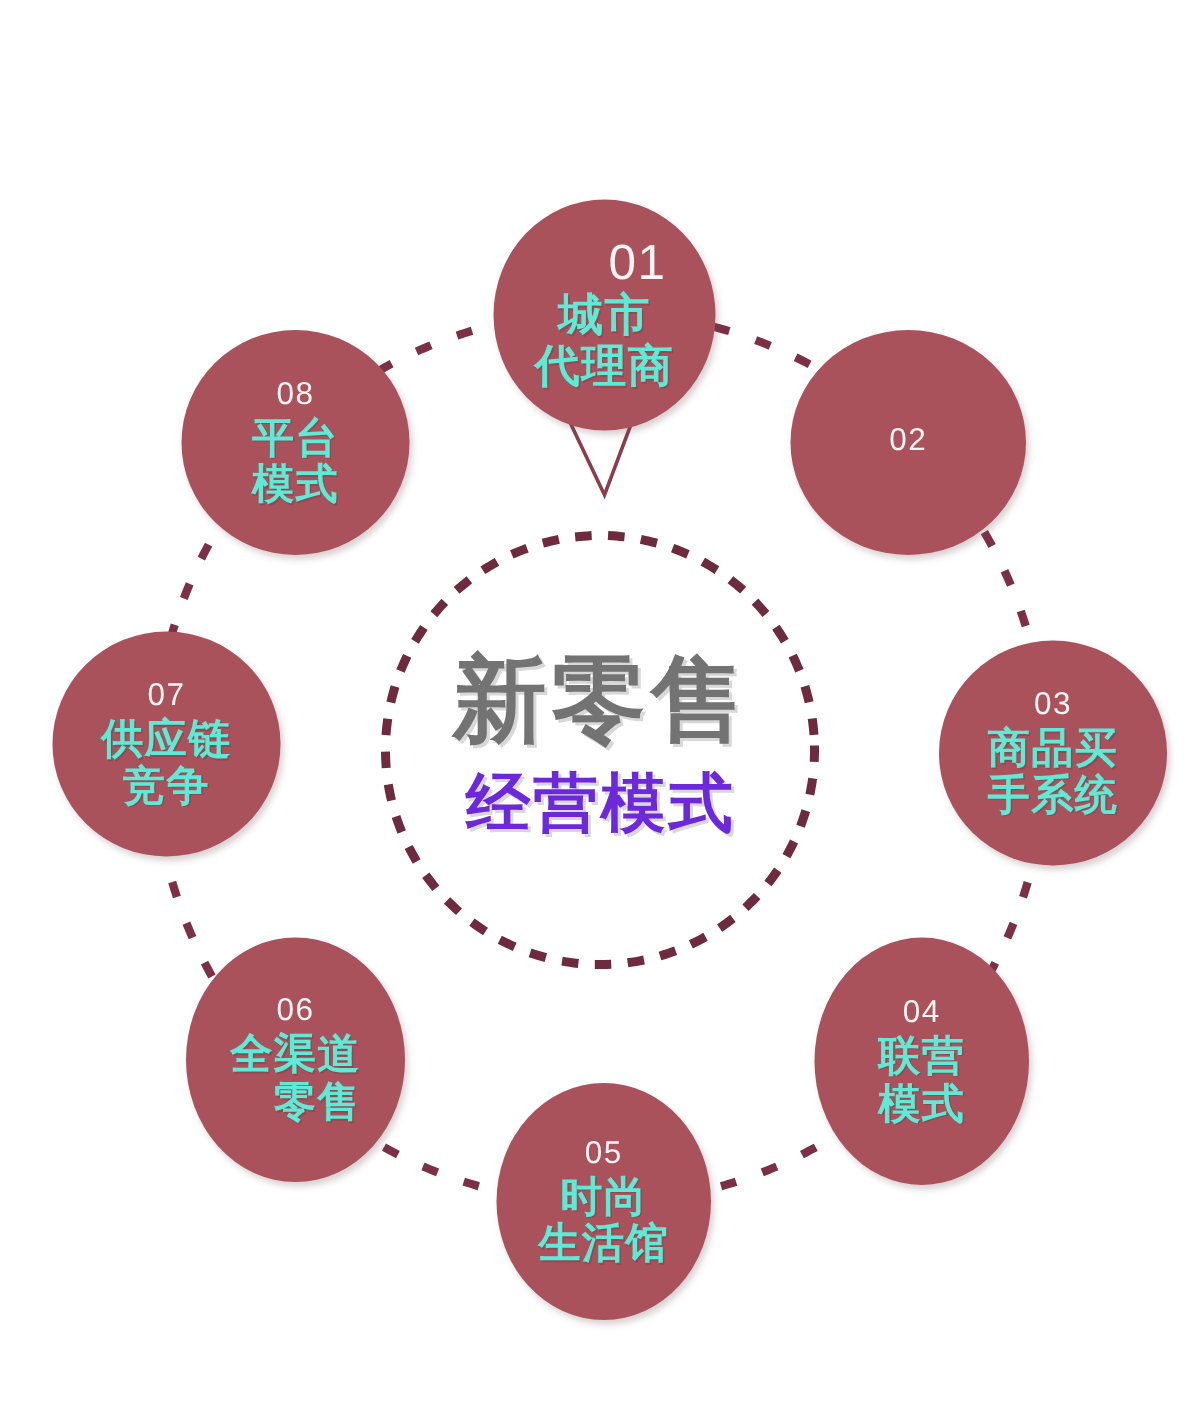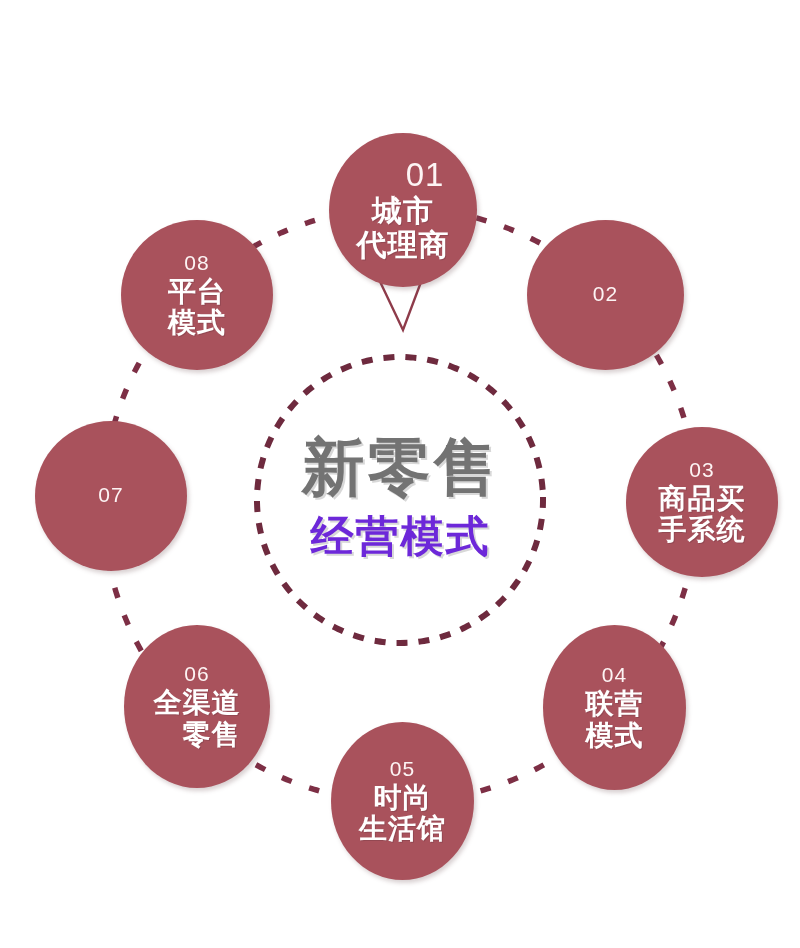--- a/index.html
+++ b/index.html
@@ -79,21 +79,21 @@
     line-height: 1;
     letter-spacing: 1px;
     margin-bottom: 3px;
     color: #fdf4f4;
   }
   .node .lbl {
     font-size: 28px;
     font-weight: 700;
     line-height: 1.12;
     letter-spacing: 1px;
-    color: #ffffff;
+    color: #5eead4;
     text-shadow: 1px 1px 0 rgba(120,60,70,0.45);
     padding: 0 4px;
   }
   .node .lbl .l2 { display: block; }
 
   
   #node-01 { left: 329px; top: 133px; width: 148px; height: 154px; }
   #node-01 .num { font-size: 33px; margin-left: 44px; }
   #node-01 .lbl { font-size: 30px; }
 
@@ -156,20 +156,21 @@
     <div class="lbl"><span class="l1">时尚</span><span class="l2">生活馆</span></div>
   </div>
 
   <div class="node node-hit" id="node-06" style="background: rgb(169, 82, 92);">
     <div class="num">06</div>
     <div class="lbl"><span class="l1">全渠道</span><span class="l2">零售</span></div>
   </div>
 
   <div class="node node-hit" id="node-07" style="background: rgb(169, 82, 92);">
     <div class="num">07</div>
+    <div class="lbl"><span class="l1">供应链</span><span class="l2">竞争</span></div>
   </div>
 
   <div class="node node-hit" id="node-08" style="background: rgb(169, 82, 92);">
     <div class="num">08</div>
     <div class="lbl"><span class="l1">平台</span><span class="l2">模式</span></div>
   </div>
 
 </div>
 
 </body></html>

